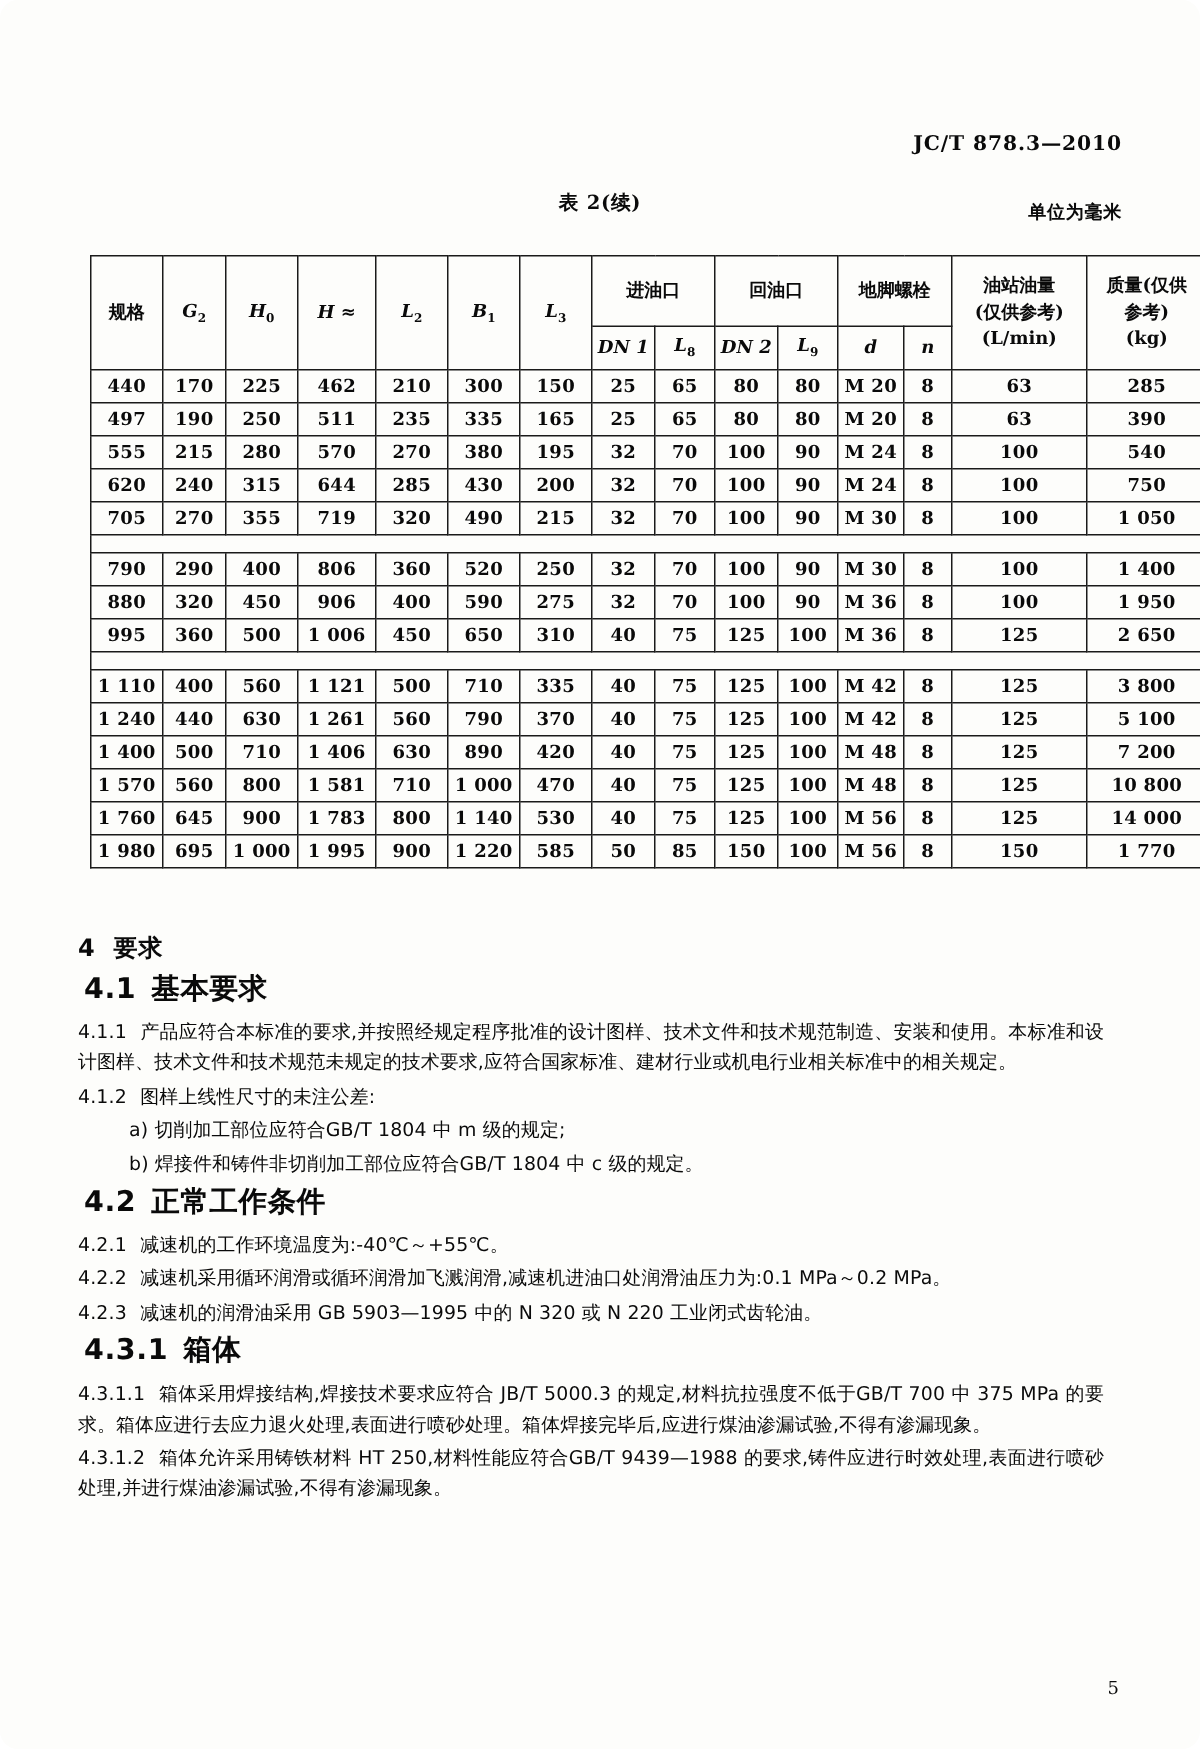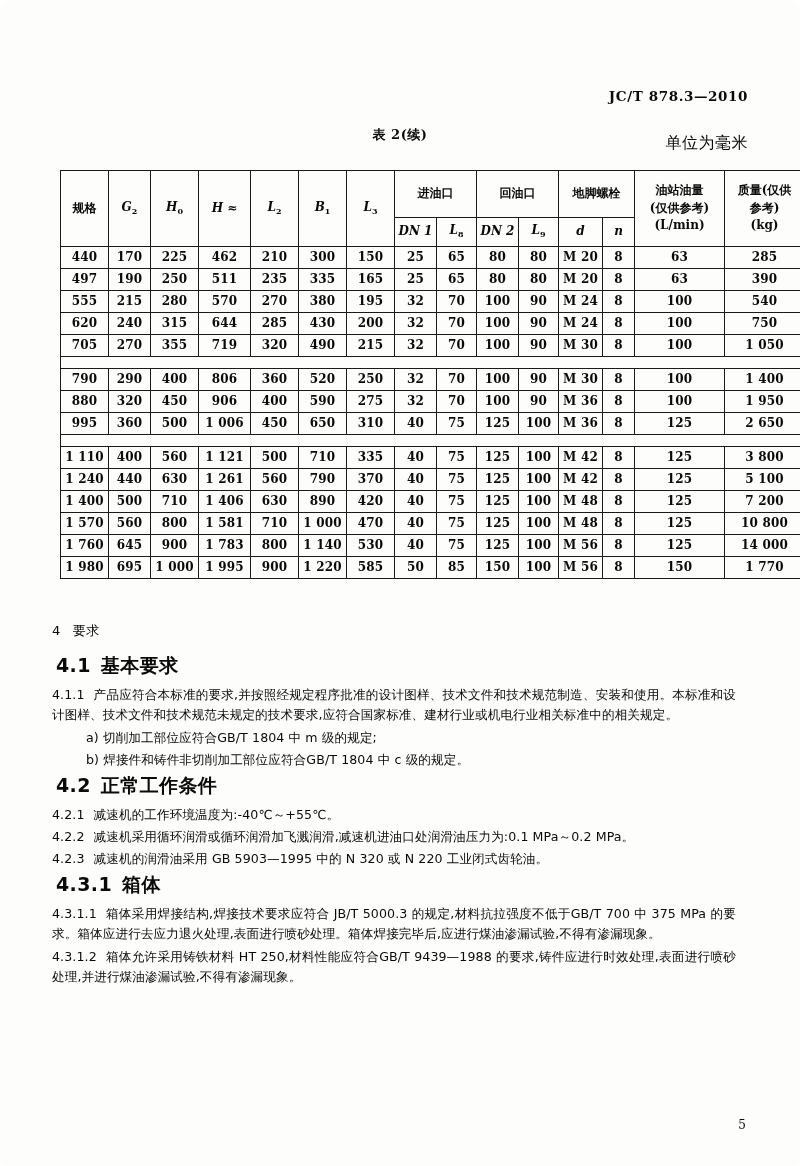--- a/index.html
+++ b/index.html
@@ -43,22 +43,22 @@
     top: 126px;
     text-align: center;
     font-size: 13px;
     font-weight: bold;
     letter-spacing: 0.5px;
   }
   .tbl-unit {
     position: absolute;
     right: 52px;
     top: 133px;
-    font-size: 16px;
-    font-weight: normal;
+    font-size: 12px;
+    font-weight: bold;
     letter-spacing: 0.5px;
   }
 
   
   .tbl-wrap {
     position: absolute;
     left: 60px;
     top: 170px;
     width: 682px;
   }
@@ -112,23 +112,23 @@
 
   
   .body-text {
     position: absolute;
     left: 52px;
     top: 622px;
     width: 700px;
     font-family: "DejaVu Sans", "Liberation Sans", sans-serif;
   }
   .h-sec {
-    font-size: 13px;
-    font-weight: normal;
-    margin: 0 0 13px 0;
+    font-size: 16px;
+    font-weight: bold;
+    margin: 0 0 3px 0;
     letter-spacing: 0.5px;
   }
   .h-sec .num { margin-right: 12px; }
   .h-sub {
     font-size: 19px;
     font-weight: bold;
     margin: 0 0 6px 4px;
     letter-spacing: 0.4px;
   }
   .h-sub .num { margin-right: 10px; }
@@ -475,20 +475,23 @@
     </div>
 
     <div class="h-sub">
       <span class="num">4.1</span><span>基本要求</span>
     </div>
 
     <p class="para">
       <span class="num">4.1.1</span><span>产品应符合本标准的要求,并按照经规定程序批准的设计图样、技术文件和技术规范制造、安装和使用。本标准和设计图样、技术文件和技术规范未规定的技术要求,应符合国家标准、建材行业或机电行业相关标准中的相关规定。</span>
     </p>
 
+    <p class="para">
+      <span class="num">4.1.2</span><span>图样上线性尺寸的未注公差:</span>
+    </p>
     <p class="para-indent">a) 切削加工部位应符合GB/T 1804 中 m 级的规定;</p>
     <p class="para-indent">b) 焊接件和铸件非切削加工部位应符合GB/T 1804 中 c 级的规定。</p>
 
     <div class="h-sub">
       <span class="num">4.2</span><span>正常工作条件</span>
     </div>
 
     <p class="para">
       <span class="num">4.2.1</span><span>减速机的工作环境温度为:-40℃～+55℃。</span>
     </p>

